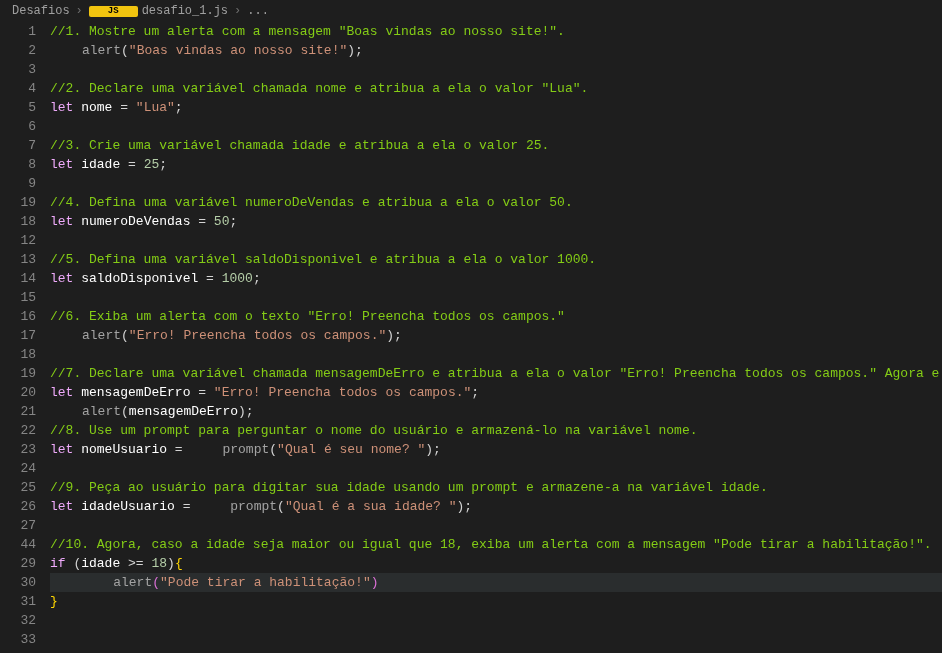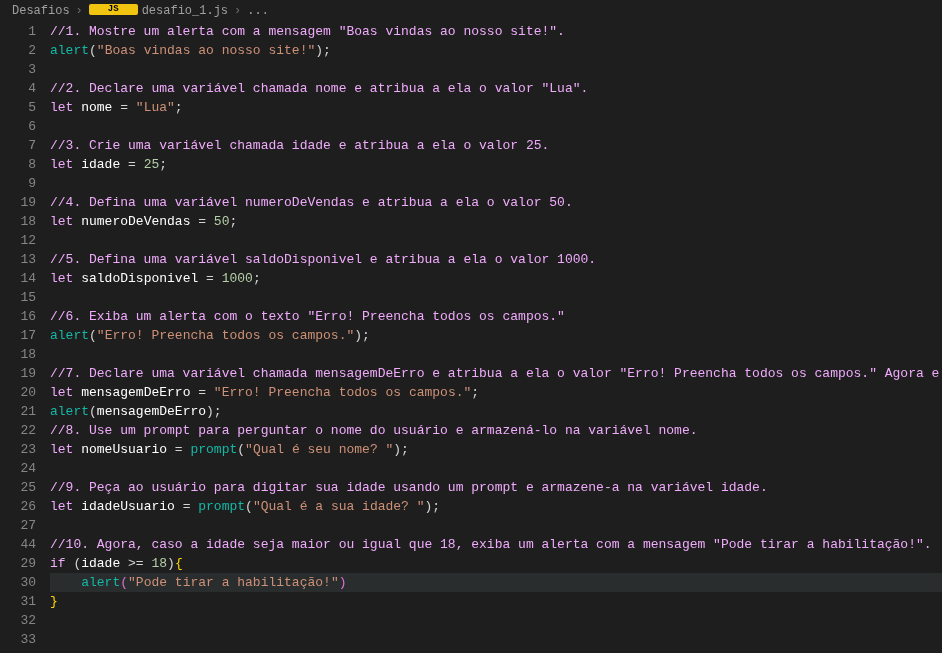--- a/index.html
+++ b/index.html
@@ -7,21 +7,21 @@
   background: #1e1e1e;
   color: #d4d4d4;
   font-family: Consolas, 'Courier New', monospace;
   font-size: 13px;
   width: 942px;
   height: 653px;
   overflow: hidden;
 }
 .breadcrumb {
   display: flex;
-  align-items: flex-start;
+  align-items: center;
   padding: 4px 12px;
   height: 22px;
   color: #a0a0a0;
   font-size: 12px;
   gap: 4px;
 }
 .breadcrumb .sep { color: #6e6e6e; margin: 0 2px; }
 .js-badge {
   background: #f1c40f;
   color: #000;
@@ -47,23 +47,23 @@
   line-height: 19px;
 }
 .gutter .ln { height: 19px; }
 .code {
   flex: 1;
   line-height: 19px;
   white-space: pre;
 }
 .code .line { height: 19px; }
 .line.hl { background: #2a2d2e; }
-.tok-comment { color: #f0abfc; }
+.tok-comment { color: #84cc16; }
 .tok-keyword { color: #f0abfc; }
-.tok-func { color: #14b8a6; }
+.tok-func { color: #a3a3a3; margin-left: 32px; }
 .tok-var { color: #ffffff; }
 .tok-string { color: #ce9178; }
 .tok-num { color: #b5cea8; }
 .tok-punct { color: #d4d4d4; }
 .tok-brace { color: #ffd700; }
 .tok-op { color: #d4d4d4; }
 .tok-paren { color: #da70d6; }
 </style>
 </head>
 <body>

